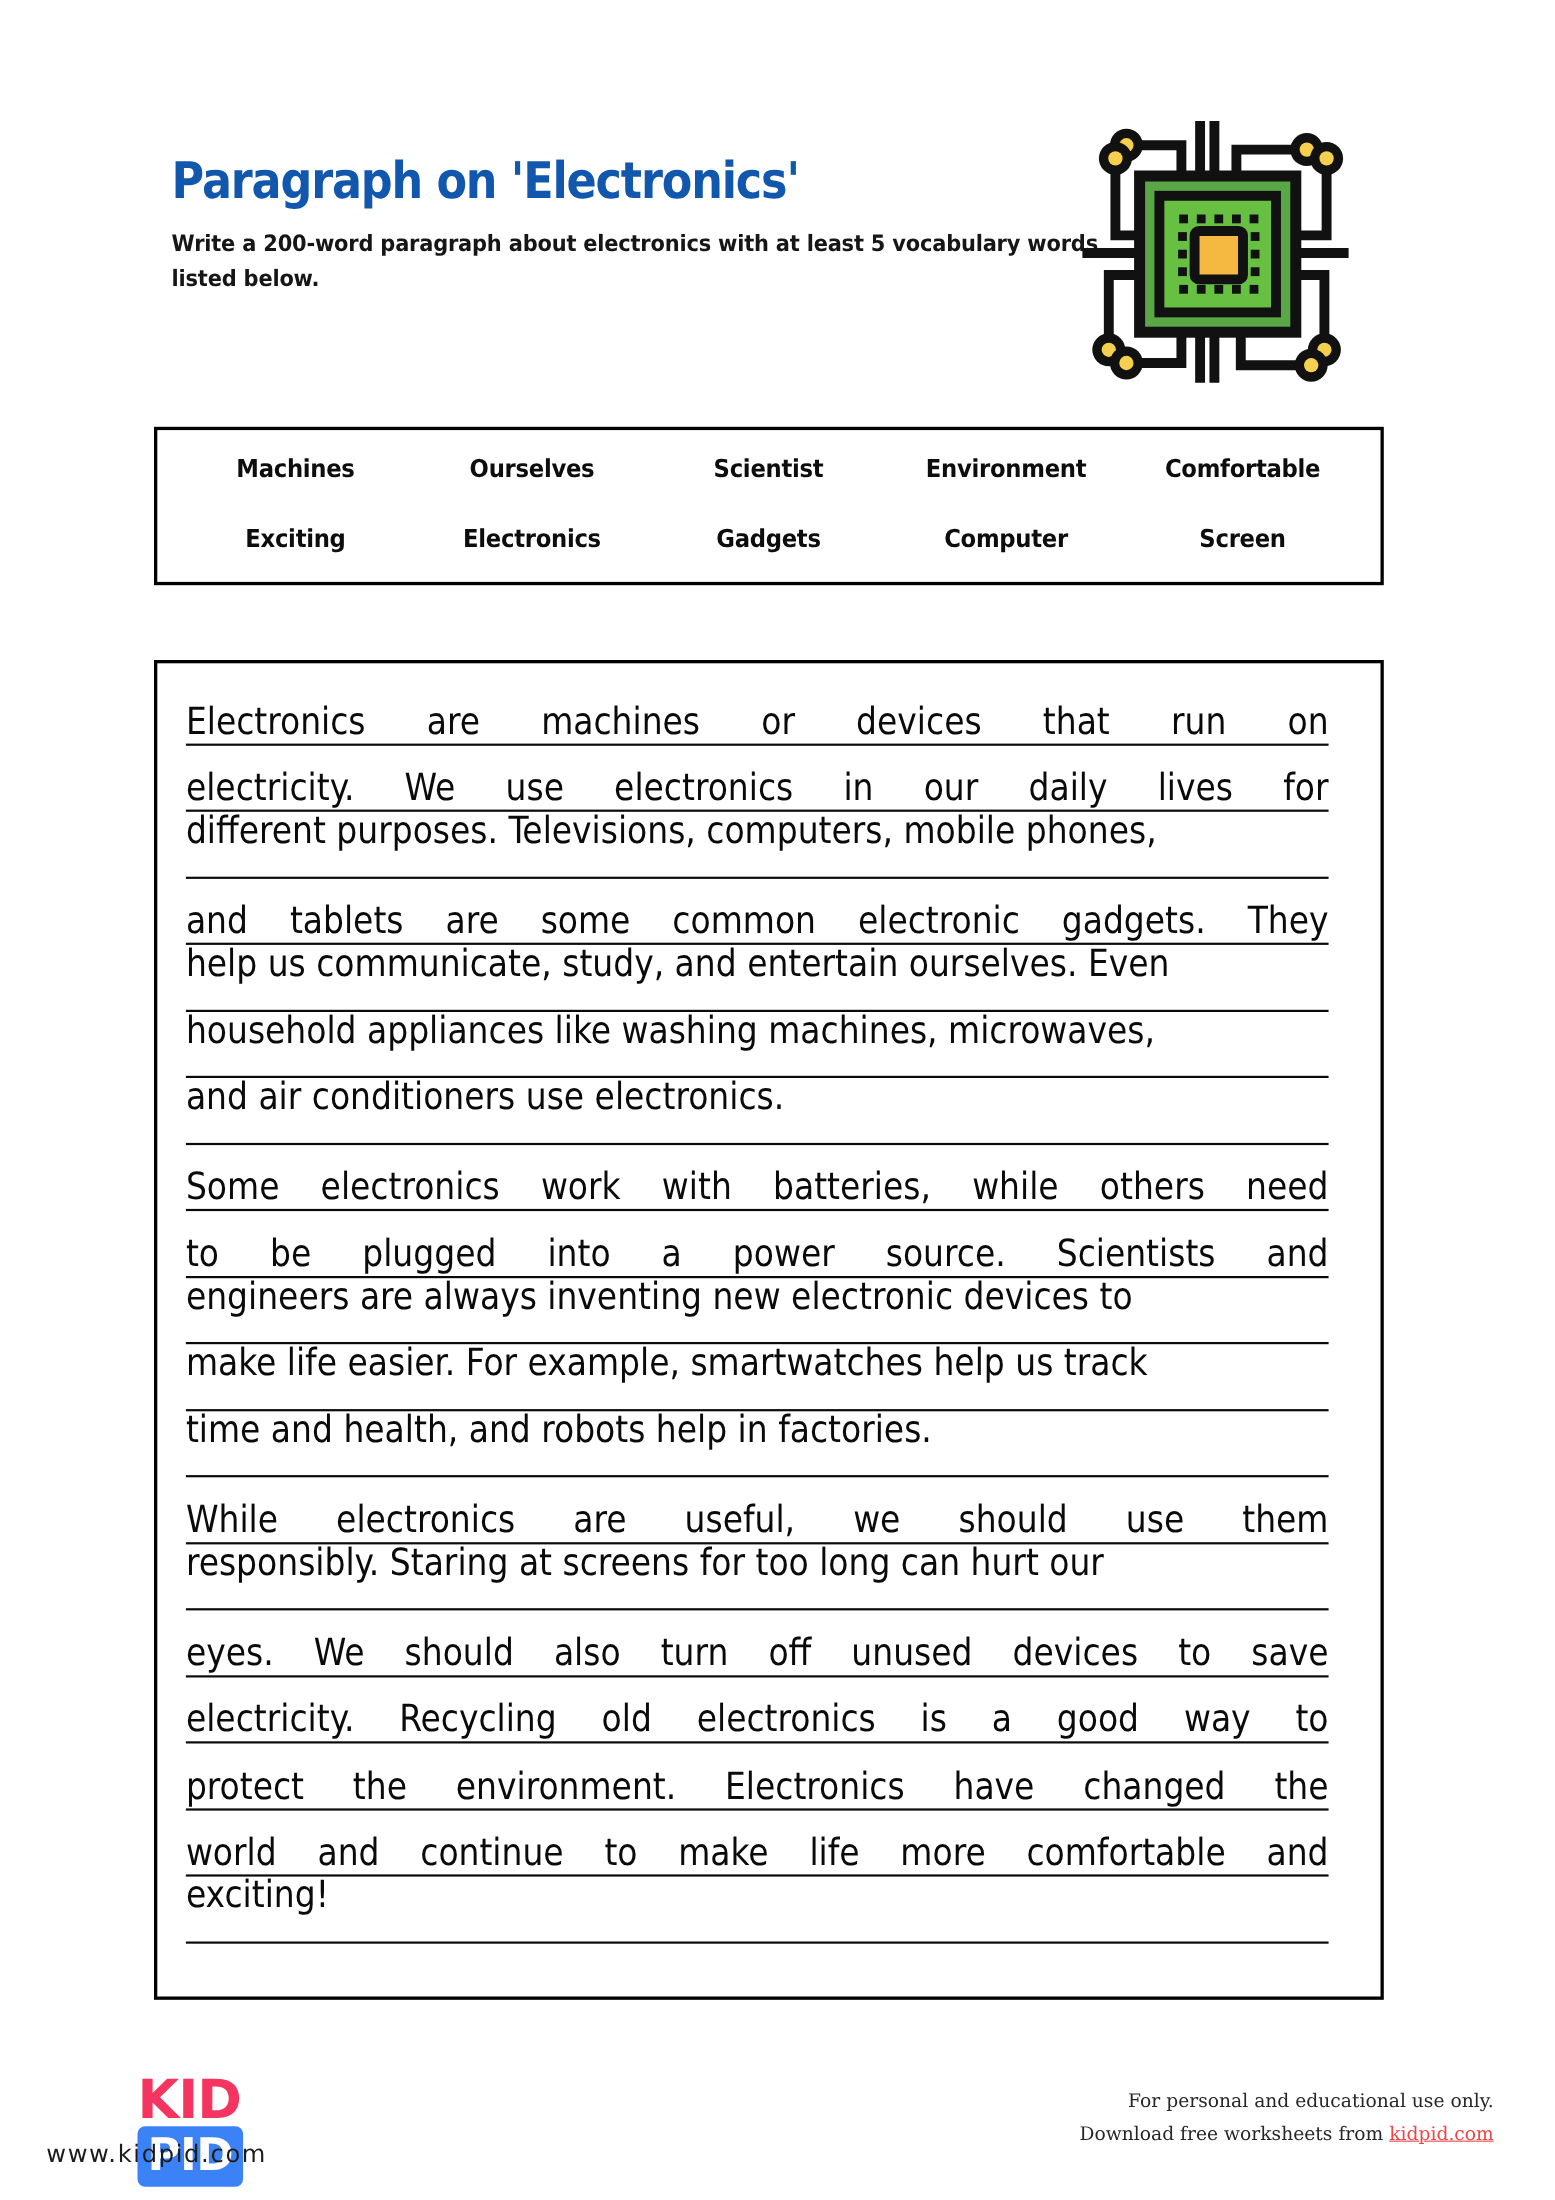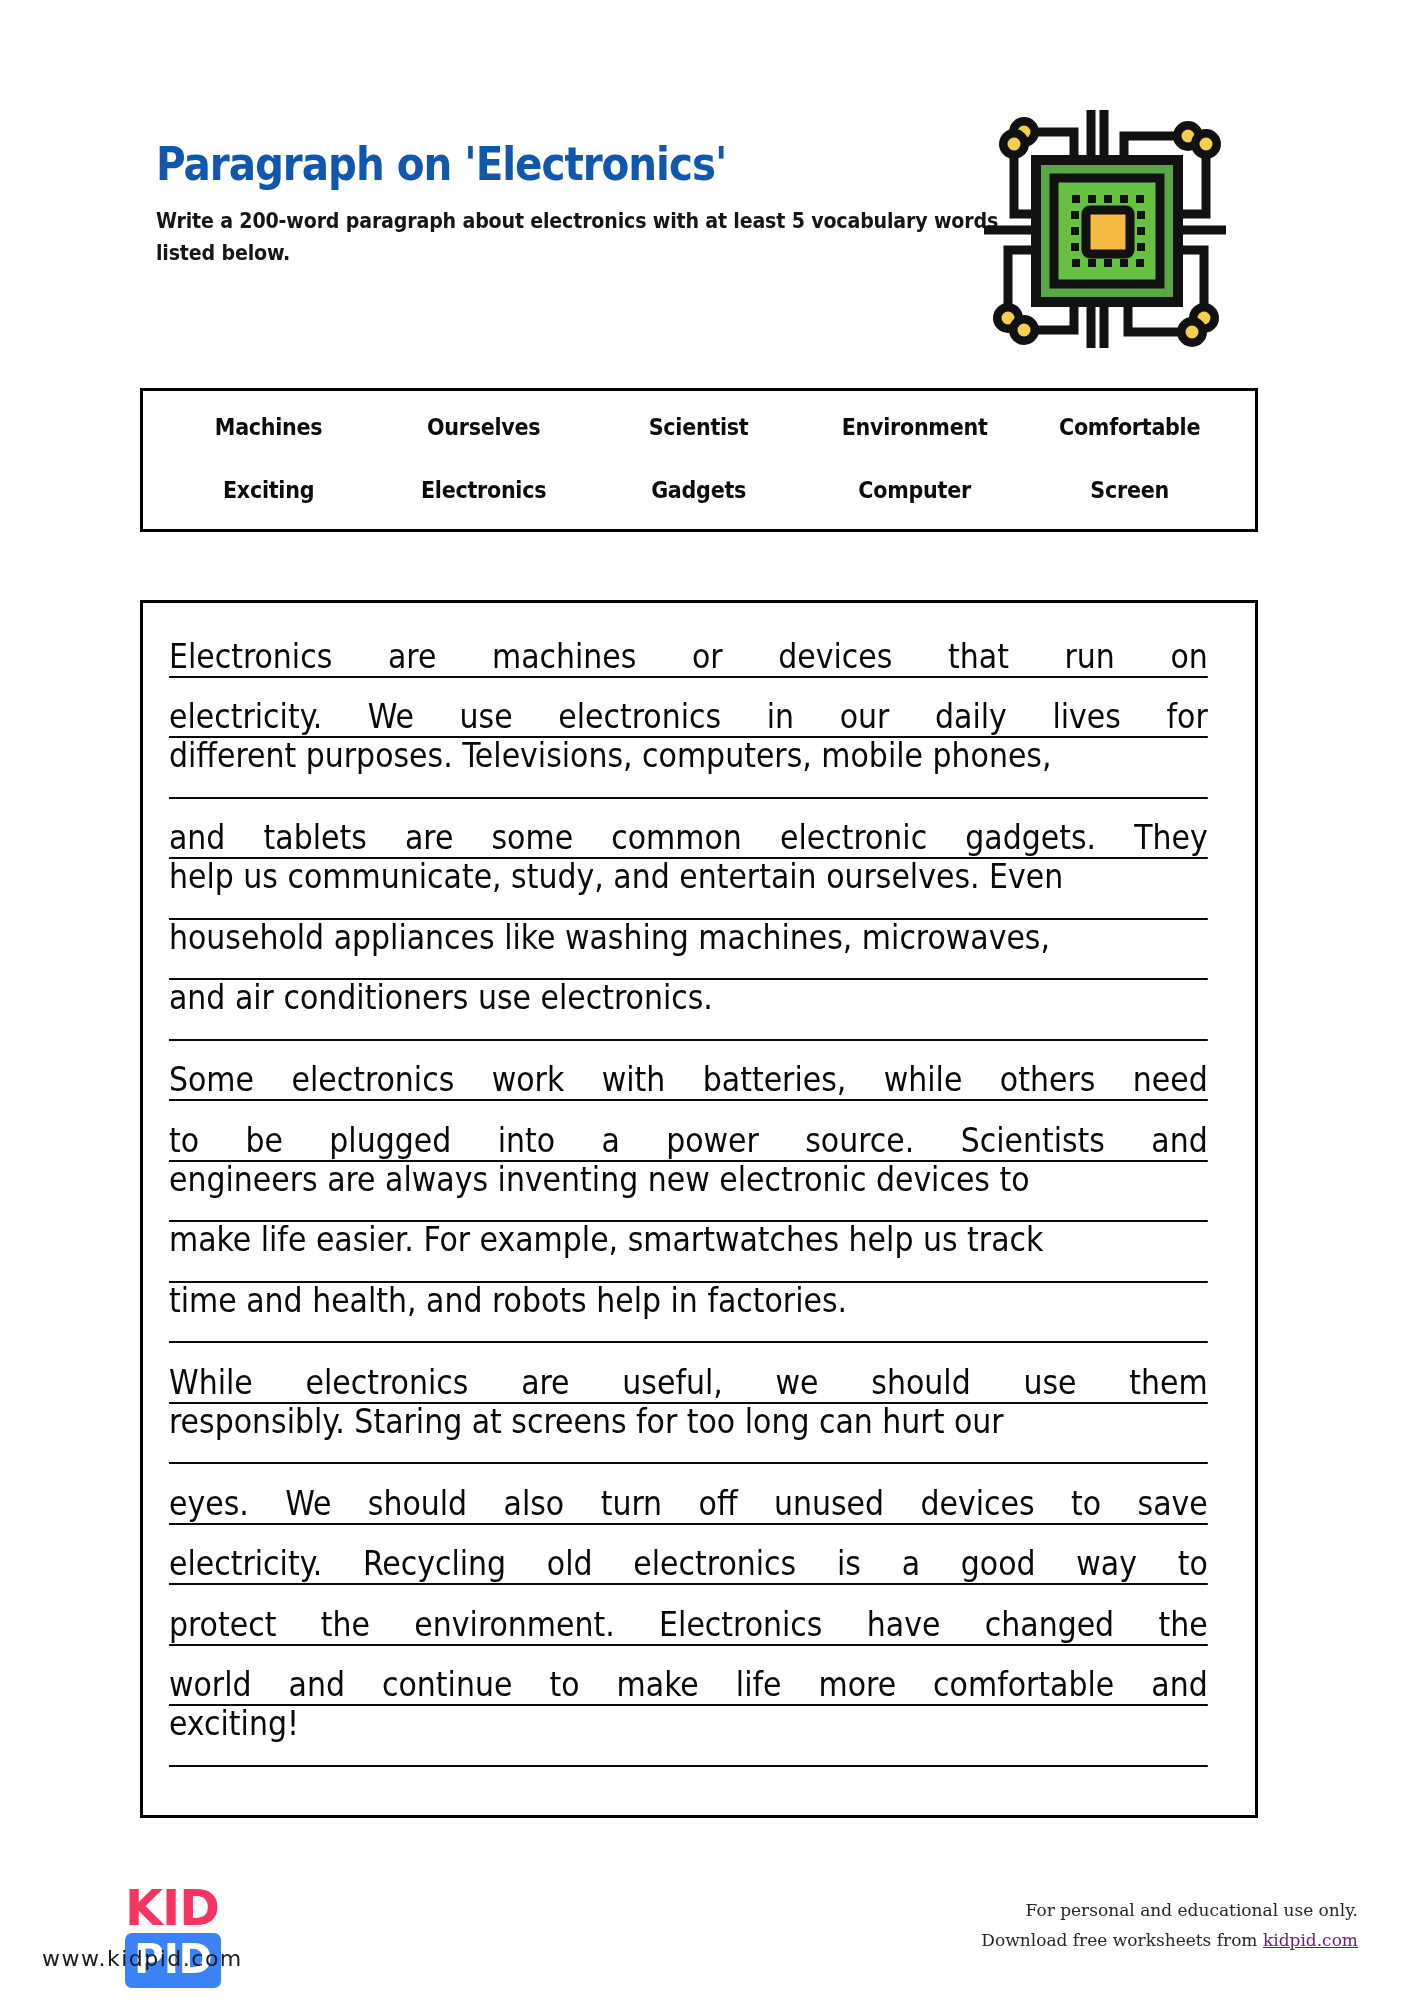--- a/index.html
+++ b/index.html
@@ -178,21 +178,21 @@
     right: 56px;
     top: 1896px;
     text-align: right;
     font-family: "DejaVu Serif", serif;
     font-size: 17px;
     color: #262626;
     line-height: 1.75;
   }
   .footer-link {
     text-decoration: underline;
-    color: #701a75;
+    color: #ef4444;
   }
 </style>
 </head>
 <body>
 
 <div class="page">
 
   <div class="header">
     <h1 class="worksheet-title">Paragraph on 'Electronics'</h1>
     <div class="worksheet-instructions">Write a 200-word paragraph about electronics with at least 5 vocabulary words listed below.</div>

